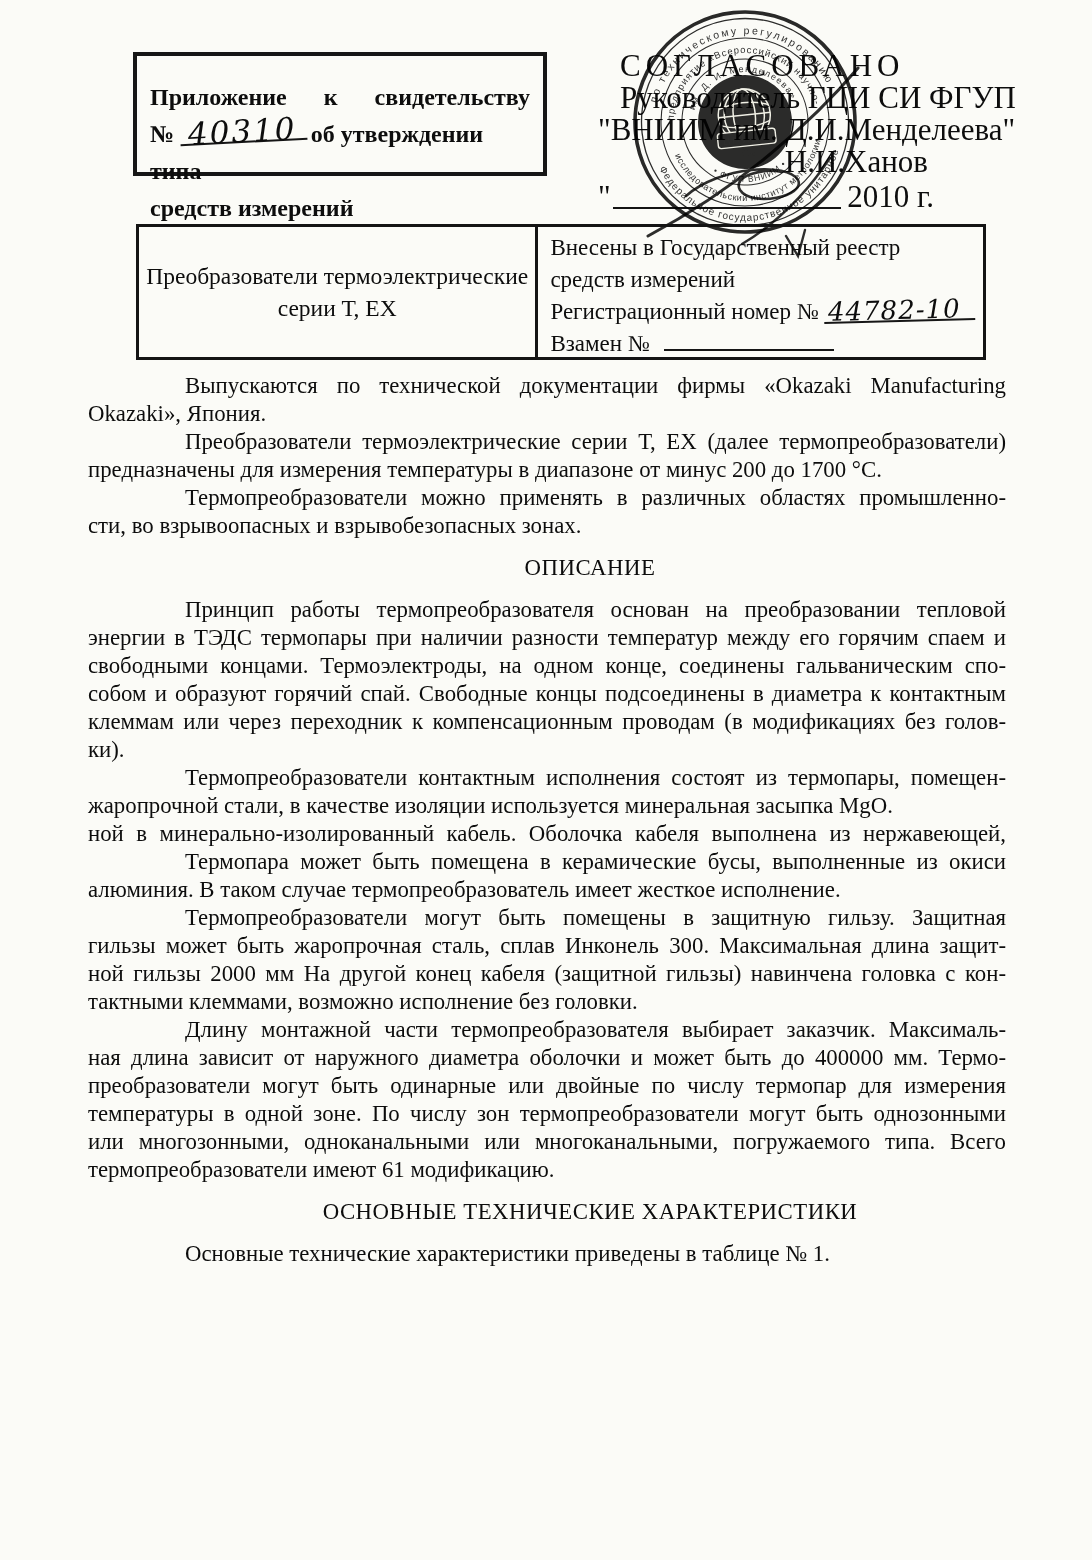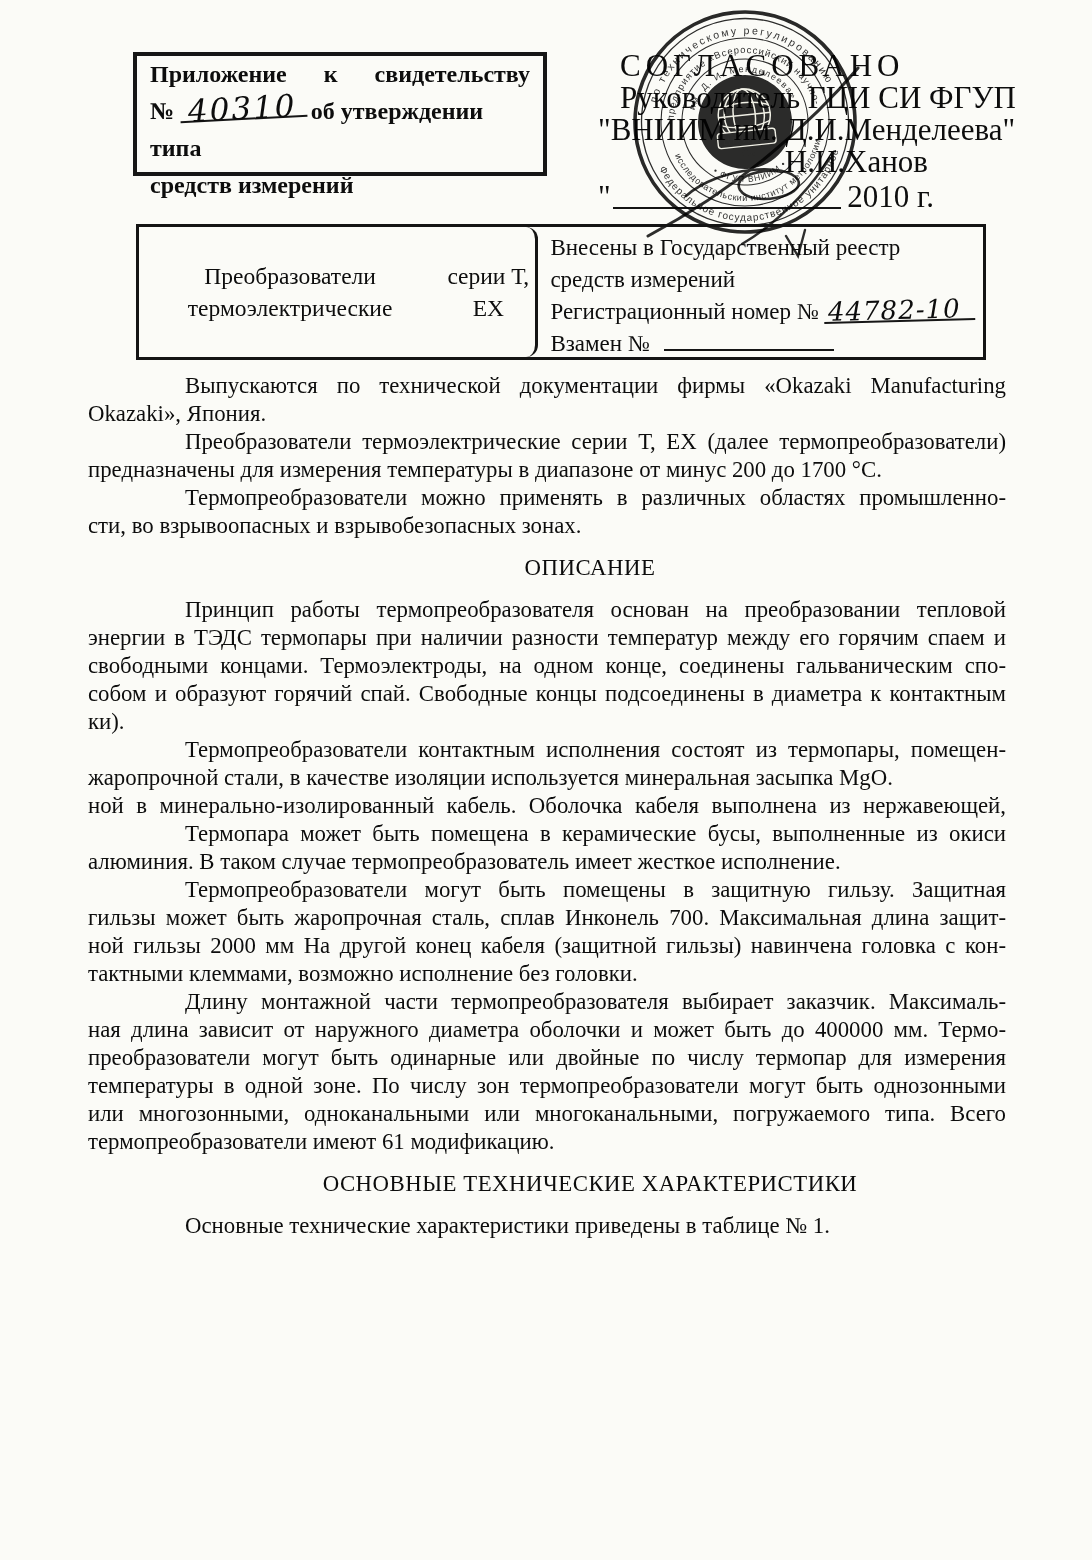--- a/index.html
+++ b/index.html
@@ -5,21 +5,21 @@
   html,body{margin:0;padding:0;}
   body{
     width:1092px;height:1560px;position:relative;overflow:hidden;
     background:#fbfbf7;color:#0d0d0d;
     font-family:"Liberation Serif",serif;
   }
   
   .cert-box{
     position:absolute;left:133px;top:52px;width:414px;height:124px;
     border:4px solid #161616;box-sizing:border-box;
-    padding:0 13px 0 13px;font-weight:bold;font-size:24px;line-height:37px;
+    padding:23px 13px 0 13px;font-weight:bold;font-size:24px;line-height:37px;
   }
   .cert-box .l1{text-align:justify;text-align-last:justify;}
   .hand{
     font-family:"DejaVu Serif",serif;font-style:italic;font-weight:400;
     display:inline-block;transform:rotate(-3deg);letter-spacing:2px;
   }
   .hand-num{
     font-size:31px;line-height:20px;padding:0 10px 0 8px;
     border-bottom:2px solid #161616;margin-left:6px;margin-right:4px;
   }
@@ -37,22 +37,22 @@
   .stamp{position:absolute;left:625px;top:2px;mix-blend-mode:multiply;opacity:.92;}
   .signature{position:absolute;left:590px;top:28px;mix-blend-mode:multiply;opacity:.88;}
   .stamp text{font-family:"Liberation Sans",sans-serif;fill:#1b1b1b;}
   
   .reg-table{
     position:absolute;left:136px;top:224px;width:850px;height:136px;
     border:3px solid #141414;box-sizing:border-box;display:flex;background:transparent;
   }
   .cell-left{
     width:442px;border-right:3px solid #141414;box-sizing:border-box;
-    display:flex;flex-direction:row;justify-content:center;align-items:center;
-    text-align:center;font-size:23.5px;line-height:32px;border-radius:12px;
+    display:flex;flex-direction:column;justify-content:center;align-items:center;
+    text-align:center;font-size:23.5px;line-height:32px;
   }
   .cell-right{flex:1;padding:5px 8px 10px 12px;font-size:23px;line-height:32px;white-space:nowrap;}
   .reg-num{
     font-size:26px;line-height:20px;border-bottom:2px solid #161616;
     padding:0 14px 0 4px;transform:rotate(-1.5deg);letter-spacing:1px;
   }
   .blank-line{display:inline-block;width:170px;border-bottom:2px solid #161616;height:20px;vertical-align:baseline;margin-left:14px;}
   
   .doc-body{
     position:absolute;left:88px;top:372px;width:918px;
@@ -154,34 +154,35 @@
     <div class="para">
       <div class="line first">Термопреобразователи можно применять в различных областях промышленно-</div>
       <div class="line last">сти, во взрывоопасных и взрывобезопасных зонах.</div>
     </div>
     <div class="heading">ОПИСАНИЕ</div>
     <div class="para">
       <div class="line first">Принцип работы термопреобразователя основан на преобразовании тепловой</div>
       <div class="line">энергии в ТЭДС термопары при наличии разности температур между его горячим спаем и</div>
       <div class="line">свободными концами. Термоэлектроды, на одном конце, соединены гальваническим спо-</div>
       <div class="line">собом и образуют горячий спай. Свободные концы подсоединены в диаметра к контактным</div>
+      <div class="line">клеммам или через переходник к компенсационным проводам (в модификациях без голов-</div>
       <div class="line last">ки).</div>
     </div>
     <div class="para">
       <div class="line first">Термопреобразователи контактным исполнения состоят из термопары, помещен-</div>
       <div class="line last">жаропрочной стали, в качестве изоляции используется минеральная засыпка MgO.</div>
       <div class="line">ной в минерально-изолированный кабель. Оболочка кабеля выполнена из нержавеющей,</div>
     </div>
     <div class="para">
       <div class="line first">Термопара может быть помещена в керамические бусы, выполненные из окиси</div>
       <div class="line last">алюминия. В таком случае термопреобразователь имеет жесткое исполнение.</div>
     </div>
     <div class="para">
       <div class="line first">Термопреобразователи могут быть помещены в защитную гильзу. Защитная</div>
-      <div class="line">гильзы может быть жаропрочная сталь, сплав Инконель 700. Максимальная длина защит-</div>
+      <div class="line">гильзы может быть жаропрочная сталь, сплав Инконель 300. Максимальная длина защит-</div>
       <div class="line">ной гильзы 2000 мм На другой конец кабеля (защитной гильзы) навинчена головка с кон-</div>
       <div class="line last">тактными клеммами, возможно исполнение без головки.</div>
     </div>
     <div class="para">
       <div class="line first">Длину монтажной части термопреобразователя выбирает заказчик. Максималь-</div>
       <div class="line">ная длина зависит от наружного диаметра оболочки и может быть до 400000 мм. Термо-</div>
       <div class="line">преобразователи могут быть одинарные или двойные по числу термопар для измерения</div>
       <div class="line">температуры в одной зоне. По числу зон термопреобразователи могут быть однозонными</div>
       <div class="line">или многозонными, одноканальными или многоканальными, погружаемого типа. Всего</div>
       <div class="line last">термопреобразователи имеют 61 модификацию.</div>

